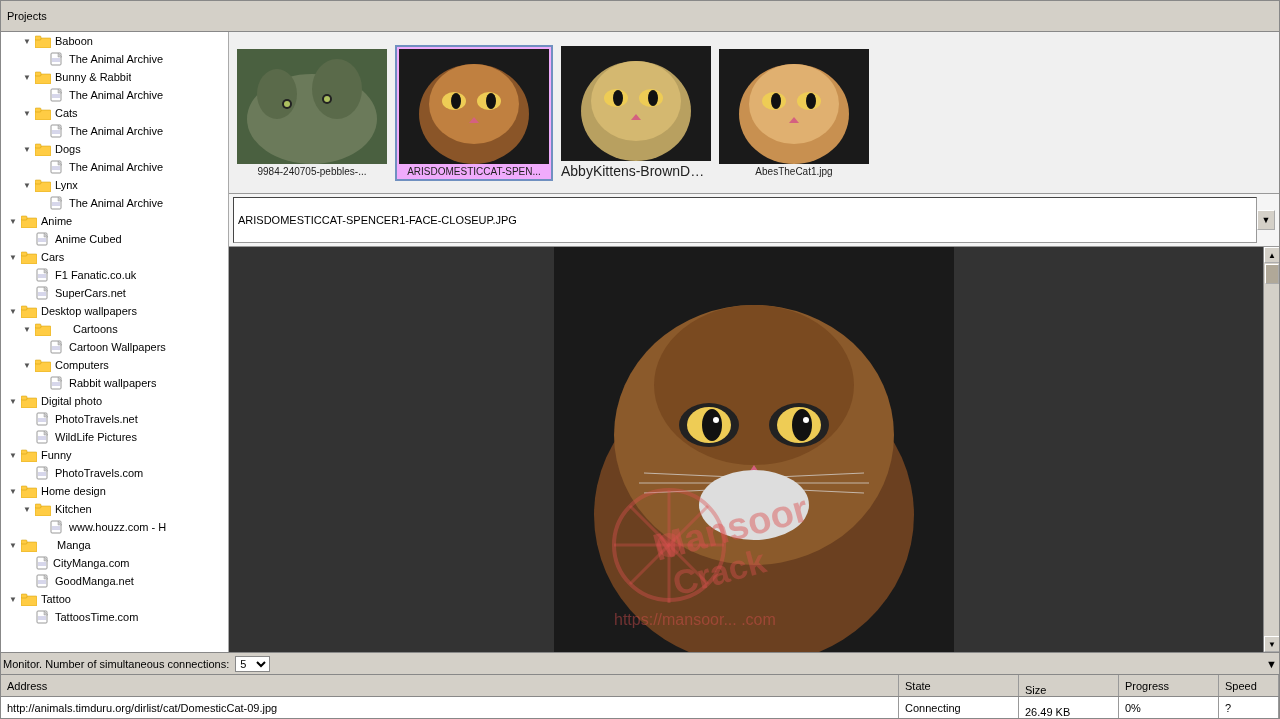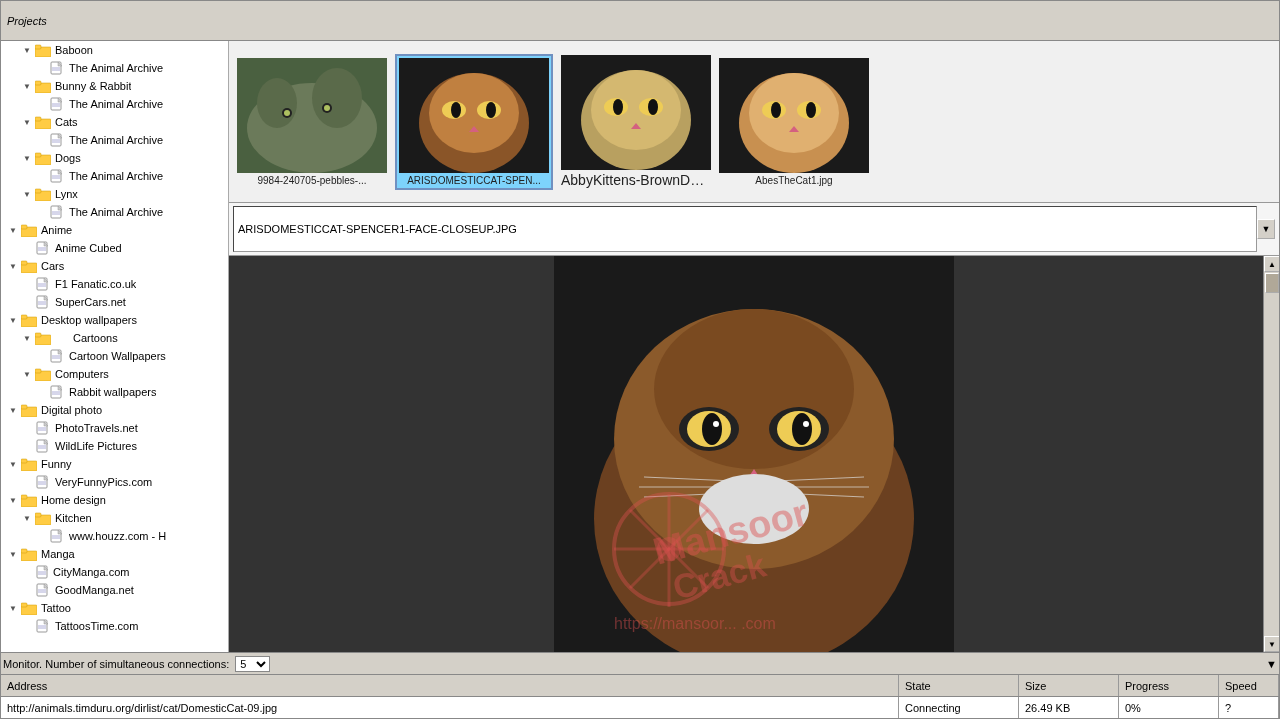--- a/index.html
+++ b/index.html
@@ -36,35 +36,35 @@
 
     
     .status-bar { height: 22px; background: #d4d0c8; border-top: 1px solid #888; display: flex; align-items: center; padding: 0 2px; font-size: 11px; gap: 6px; flex-shrink: 0; }
     .connections-select { font-size: 11px; background: #fff; border: 1px solid #888; height: 16px; }
 
     
     .download-bar { height: 22px; background: #d4d0c8; border-top: 1px solid #888; display: flex; align-items: center; flex-shrink: 0; }
     .download-col { display: flex; align-items: center; padding: 0 6px; font-size: 11px; border-right: 1px solid #999; height: 100%; }
     .download-address { flex: 1; }
     .download-state { width: 120px; }
-    .download-size { width: 100px; }
+    .download-size { width: 100px; align-items: flex-end; }
     .download-progress { width: 100px; }
     .download-speed { width: 60px; }
 
     
     ::-webkit-scrollbar { width: 16px; height: 16px; }
     ::-webkit-scrollbar-track { background: #d4d0c8; }
     ::-webkit-scrollbar-thumb { background: #b0a898; border: 1px solid #888; }
 
     .vertical-scrollbar { width: 16px; background: #d4d0c8; display: flex; flex-direction: column; border-left: 1px solid #888; flex-shrink: 0; }
     .scroll-btn { width: 16px; height: 16px; background: #d4d0c8; border: 1px outset #fff; display: flex; align-items: center; justify-content: center; font-size: 8px; cursor: pointer; flex-shrink: 0; }
     .scroll-track { flex: 1; background: #d4d0c8; }
     .scroll-thumb { width: 14px; height: 20px; background: #b0a898; margin: 1px; border: 1px outset #fff; }
 
-    .top-header { height: 40px; background: #d4d0c8; border-bottom: 1px solid #888; display: flex; align-items: center; padding: 0 6px; flex-shrink: 0; font-style: italic; }
+    .top-header { height: 31px; background: #d4d0c8; border-bottom: 1px solid #888; display: flex; align-items: center; padding: 0 6px; flex-shrink: 0; }
     .header-label { font-size: 11px; }
   </style>
 </head>
 <body>
 
 <div class="app-window">
 
   <div class="top-header">
     <span class="header-label">Projects</span>
   </div>
@@ -340,21 +340,21 @@
         <div class="tree-item">
           <span class="expand-btn" style="margin-left: 18px;"></span>
           <span class="tree-icon">
             <svg width="14" height="14" viewBox="0 0 14 14">
               <rect x="1" y="1" width="10" height="12" rx="1" fill="#fff" stroke="#999" stroke-width="1"></rect>
               <path d="M8 1 L12 5 L8 5 Z" fill="#ccc" stroke="#999" stroke-width="0.5"></path>
               <line x1="2" y1="7" x2="10" y2="7" stroke="#99c" stroke-width="0.8"></line>
               <line x1="2" y1="9" x2="10" y2="9" stroke="#99c" stroke-width="0.8"></line>
             </svg>
           </span>
-          <span class="tree-label" style="margin-left: 2px;">VeryFunnyPics.com</span>
+          <span class="tree-label" style="margin-left: 2px;">PhotoTravels.com</span>
         </div>
         <div class="tree-item">
           <span class="expand-btn" style="margin-left: 4px; font-size: 8px; color: rgb(85, 85, 85);">▼</span>
           <span class="tree-icon">
             <svg width="16" height="13" viewBox="0 0 16 13">
               <rect x="0" y="3" width="16" height="10" rx="1" fill="#ffcc44" stroke="#cc9900" stroke-width="0.5"></rect>
               <rect x="0" y="1" width="6" height="4" rx="1" fill="#ffcc44" stroke="#cc9900" stroke-width="0.5"></rect>
             </svg>
           </span>
           <span class="tree-label" style="margin-left: 2px;">Home design</span>
@@ -382,21 +382,21 @@
           <span class="tree-label" style="margin-left: 2px;">www.houzz.com - H</span>
         </div>
         <div class="tree-item">
           <span class="expand-btn" style="margin-left: 4px; font-size: 8px; color: rgb(85, 85, 85);">▼</span>
           <span class="tree-icon">
             <svg width="16" height="13" viewBox="0 0 16 13">
               <rect x="0" y="3" width="16" height="10" rx="1" fill="#ffcc44" stroke="#cc9900" stroke-width="0.5"></rect>
               <rect x="0" y="1" width="6" height="4" rx="1" fill="#ffcc44" stroke="#cc9900" stroke-width="0.5"></rect>
             </svg>
           </span>
-          <span class="tree-label" style="margin-left: 2px;">Manga</span>
+          <span class="tree-label" style="margin-left: 18px;">Manga</span>
         </div>
         <div class="tree-item">
           <span class="expand-btn" style="margin-left: 18px;"></span>
           <span class="tree-icon">
             <svg width="14" height="14" viewBox="0 0 14 14">
               <rect x="1" y="1" width="10" height="12" rx="1" fill="#fff" stroke="#999" stroke-width="1"></rect>
               <path d="M8 1 L12 5 L8 5 Z" fill="#ccc" stroke="#999" stroke-width="0.5"></path>
               <line x1="2" y1="7" x2="10" y2="7" stroke="#99c" stroke-width="0.8"></line>
               <line x1="2" y1="9" x2="10" y2="9" stroke="#99c" stroke-width="0.8"></line>
             </svg>
@@ -453,21 +453,21 @@
       <ellipse cx="100" cy="40" rx="25" ry="30" fill="#5a6a4a"></ellipse>
       <circle cx="50" cy="55" r="5" fill="#222"></circle>
       <circle cx="50" cy="55" r="3" fill="#adc060"></circle>
       <circle cx="90" cy="50" r="5" fill="#222"></circle>
       <circle cx="90" cy="50" r="3" fill="#adc060"></circle>
 
   </svg>
             </div>
             <span class="thumb-label" style="max-width: 150px; font-size: 10px;">9984-240705-pebbles-...</span>
           </div>
-          <div class="thumbnail-item selected" style="border: 2px solid rgb(112, 144, 192); background: #7dd3fc; padding: 2px;">
+          <div class="thumbnail-item selected" style="border: 2px solid rgb(112, 144, 192); background: #f0abfc; padding: 2px;">
             <div class="thumb-img-wrap" style="width: 150px; height: 115px; background: rgb(221, 221, 221); overflow: hidden;">
               <svg width="150" height="115" viewBox="0 0 150 115">
     <rect width="150" height="115" fill="#1a1a1a"></rect>
 
       <ellipse cx="75" cy="65" rx="55" ry="50" fill="#8a5528"></ellipse>
       <ellipse cx="75" cy="55" rx="45" ry="40" fill="#c08040"></ellipse>
       <ellipse cx="55" cy="52" rx="12" ry="9" fill="#eecc55"></ellipse>
       <ellipse cx="57" cy="52" rx="5" ry="8" fill="#111"></ellipse>
       <ellipse cx="90" cy="52" rx="12" ry="9" fill="#eecc55"></ellipse>
       <ellipse cx="92" cy="52" rx="5" ry="8" fill="#111"></ellipse>

